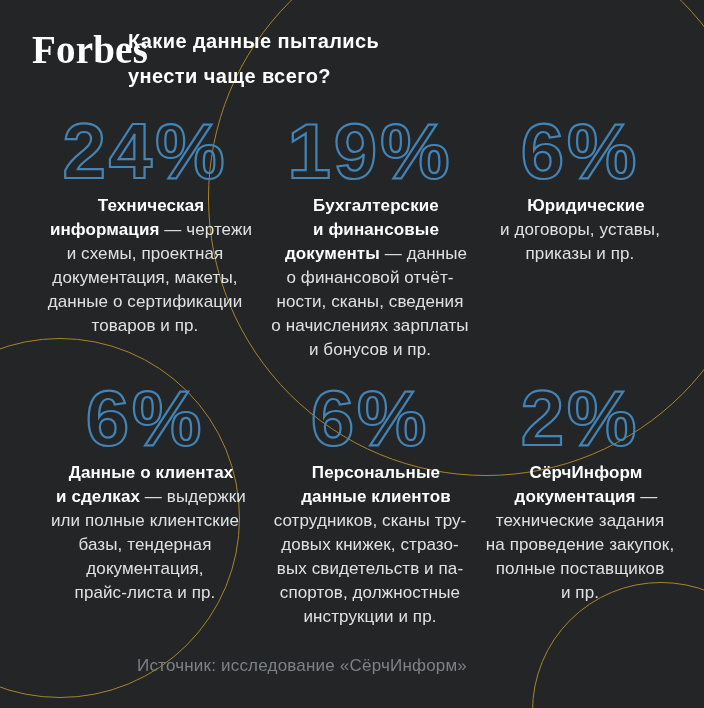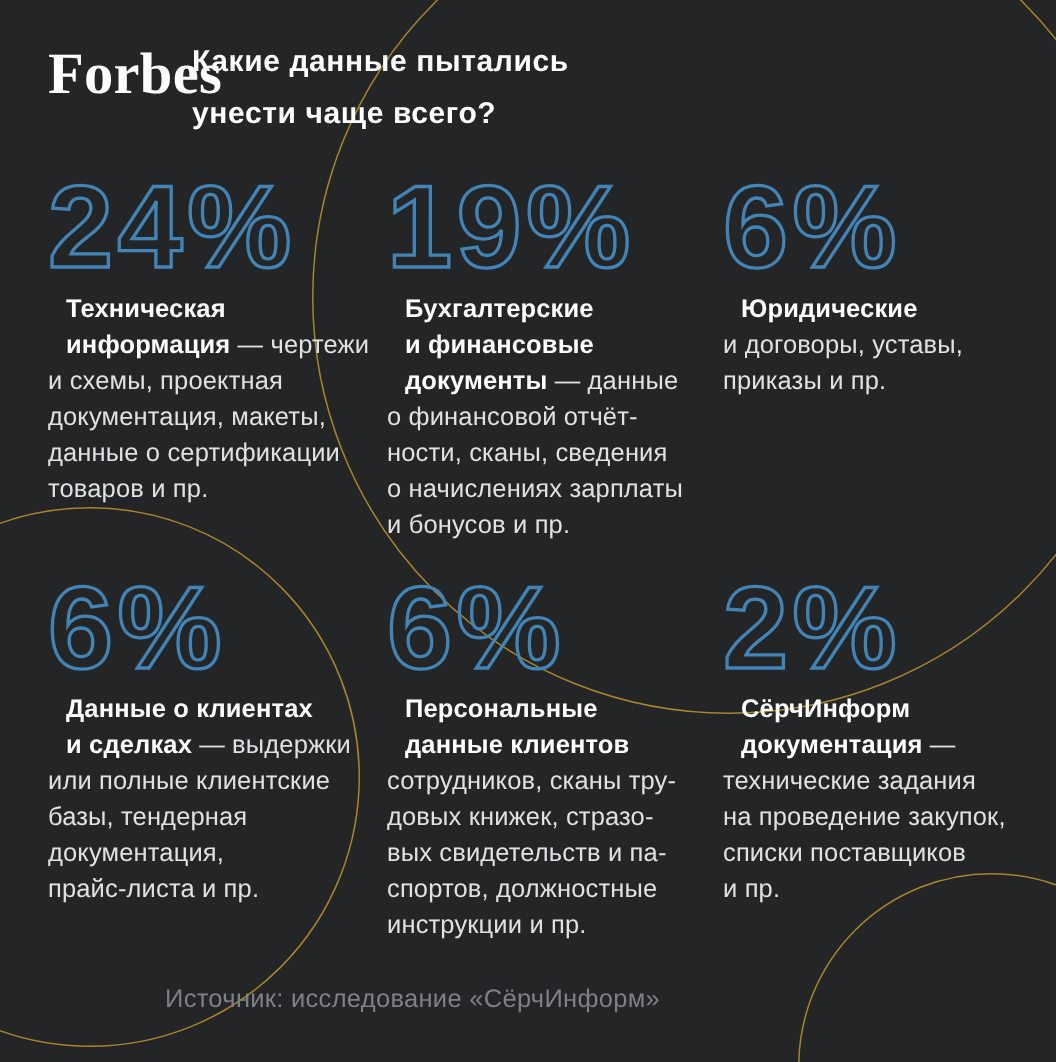--- a/index.html
+++ b/index.html
@@ -27,41 +27,41 @@
     font-size:39px;color:#ffffff;letter-spacing:0.2px;
   }
   .title{
     position:absolute;left:128px;top:24px;
     font-size:20px;font-weight:bold;color:#ffffff;
     line-height:35px;letter-spacing:0.4px;
   }
 
   .stats-row{
     position:absolute;left:32px;
-    display:grid;grid-template-columns:226px 224px 196px;
+    display:grid;grid-template-columns:226px 224px 196px;text-align:center;
   }
   #stats-row-1{top:115px;}
   #stats-row-2{top:382px;}
 
   .stat-value{
     font-size:78px;font-weight:bold;line-height:72px;height:72px;
     letter-spacing:3px;
     color:transparent;
     -webkit-text-stroke:2.2px #4384b6;
     text-stroke:2.2px #4384b6;
   }
   .stat-desc{
     margin-top:7px;
     font-size:17px;line-height:24px;color:#dfe2e3;letter-spacing:0.1px;
   }
   .stat-desc .line{white-space:nowrap;}
   .stat-desc b{color:#ffffff;font-weight:bold;margin-left:12px;}
 
   .source{
-    position:absolute;left:110px;top:656px;
+    position:absolute;left:137px;top:656px;
     font-size:17px;color:#7d8287;letter-spacing:0.2px;
   }
 </style>
 </head>
 <body>
 
 <div class="circle" id="circle-top-right"></div>
 <div class="circle" id="circle-left"></div>
 <div class="circle" id="circle-bottom-right"></div>
 
@@ -133,20 +133,20 @@
         </div>
   </div>
 
   <div class="card">
     <div class="stat-value">2%</div>
     <div class="stat-desc">
           <div class="line"><b>СёрчИнформ</b></div>
           <div class="line"><b>документация</b> —</div>
           <div class="line">технические задания</div>
           <div class="line">на проведение закупок,</div>
-          <div class="line">списки поставщиков</div>
+          <div class="line">полные поставщиков</div>
           <div class="line">и пр.</div>
         </div>
   </div>
 </div>
 
   <div class="source">Источник: исследование «СёрчИнформ»</div>
 </div>
 
 </body></html>

